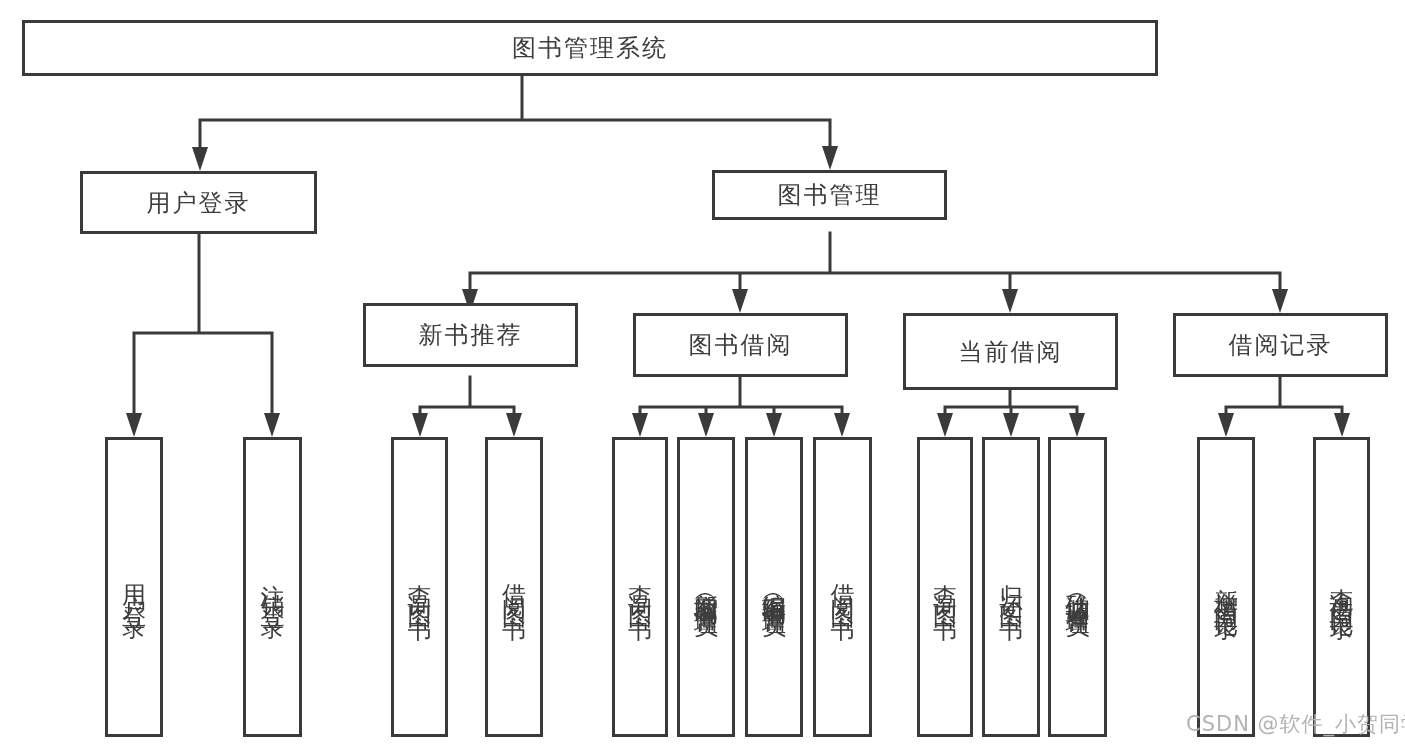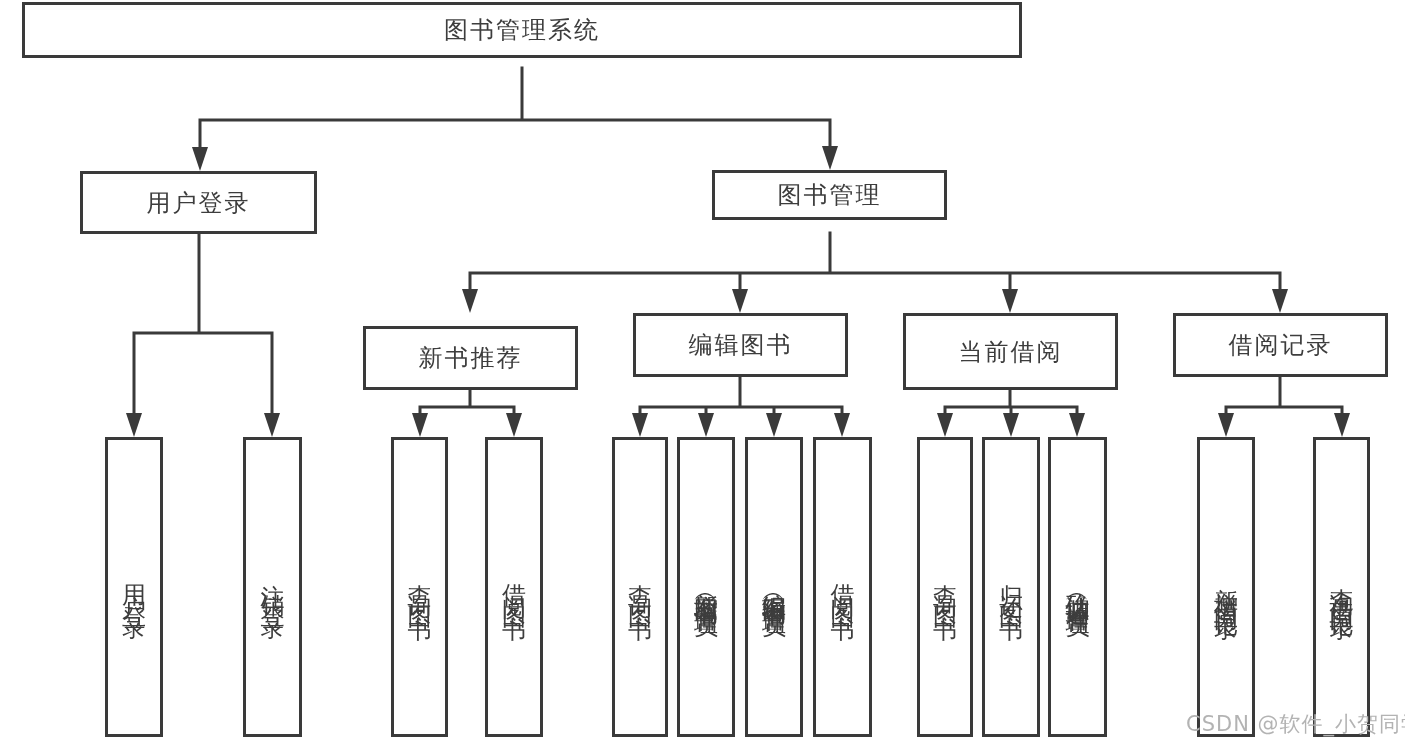--- a/index.html
+++ b/index.html
@@ -87,43 +87,43 @@
       <polygon points="766,413 782,413 774,437"></polygon>
       <polygon points="834,413 850,413 842,437"></polygon>
       <polygon points="937,413 953,413 945,437"></polygon>
       <polygon points="1003,413 1019,413 1011,437"></polygon>
       <polygon points="1069,413 1085,413 1077,437"></polygon>
       <polygon points="1218,413 1234,413 1226,437"></polygon>
       <polygon points="1334,413 1350,413 1342,437"></polygon>
     </g>
   </svg>
 
-  <div class="node" style="left:22px; top:2px; width:1000px; height:56px;">
+  <div class="node" style="left:22px; top:20px; width:1136px; height:56px;">
     <span class="h-label">图书管理系统</span>
   </div>
 
   <div class="node" style="left:80px; top:171px; width:237px; height:63px;">
     <span class="h-label">用户登录</span>
   </div>
   <div class="node" style="left:712px; top:170px; width:235px; height:50px;">
     <span class="h-label">图书管理</span>
   </div>
 
   <div class="node" style="left:105px; top:437px; width:58px; height:300px;">
     <span class="v-label ls-wide">用户登录</span>
   </div>
   <div class="node" style="left:243px; top:437px; width:59px; height:300px;">
     <span class="v-label ls-wide">注销登录</span>
   </div>
 
-  <div class="node" style="left:363px; top:326px; width:215px; height:64px;">
+  <div class="node" style="left:363px; top:303px; width:215px; height:64px;">
     <span class="h-label">新书推荐</span>
   </div>
   <div class="node" style="left:633px; top:313px; width:215px; height:64px;">
-    <span class="h-label">编辑图书</span>
+    <span class="h-label">图书借阅</span>
   </div>
   <div class="node" style="left:903px; top:313px; width:215px; height:77px;">
     <span class="h-label">当前借阅</span>
   </div>
   <div class="node" style="left:1173px; top:313px; width:215px; height:64px;text-align:right;">
     <span class="h-label">借阅记录</span>
   </div>
 
   <div class="node" style="left:391px; top:437px; width:57px; height:300px;">
     <span class="v-label ls-wide">查询图书</span>

